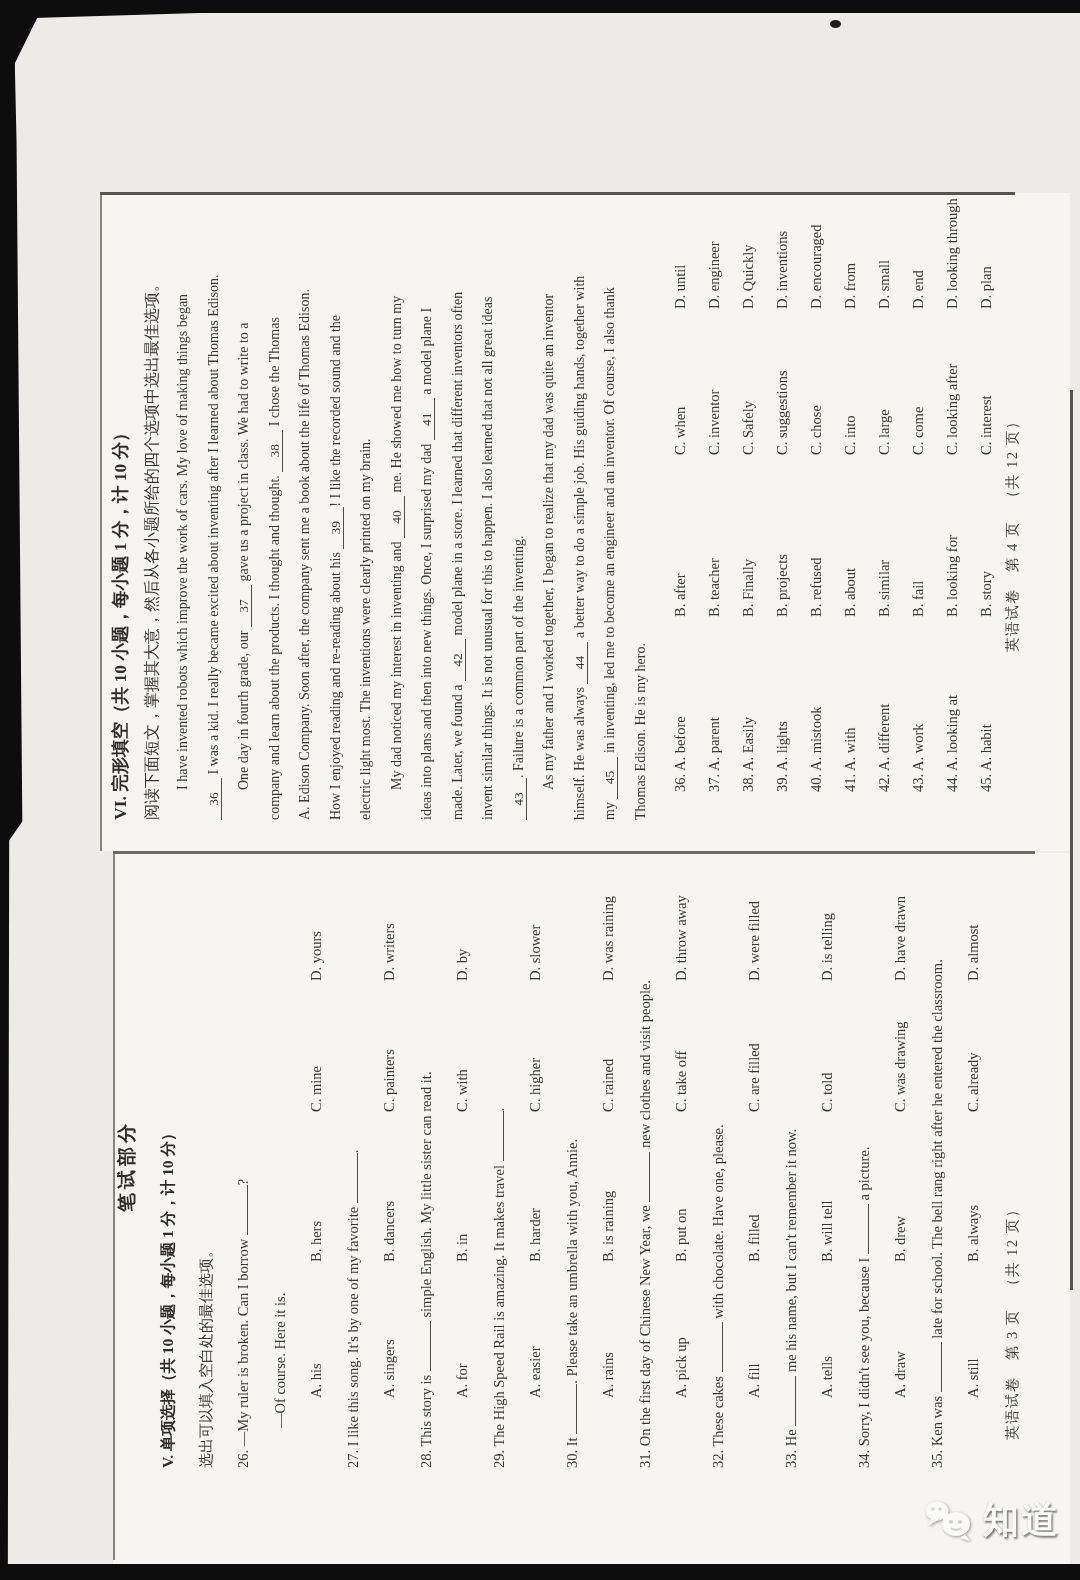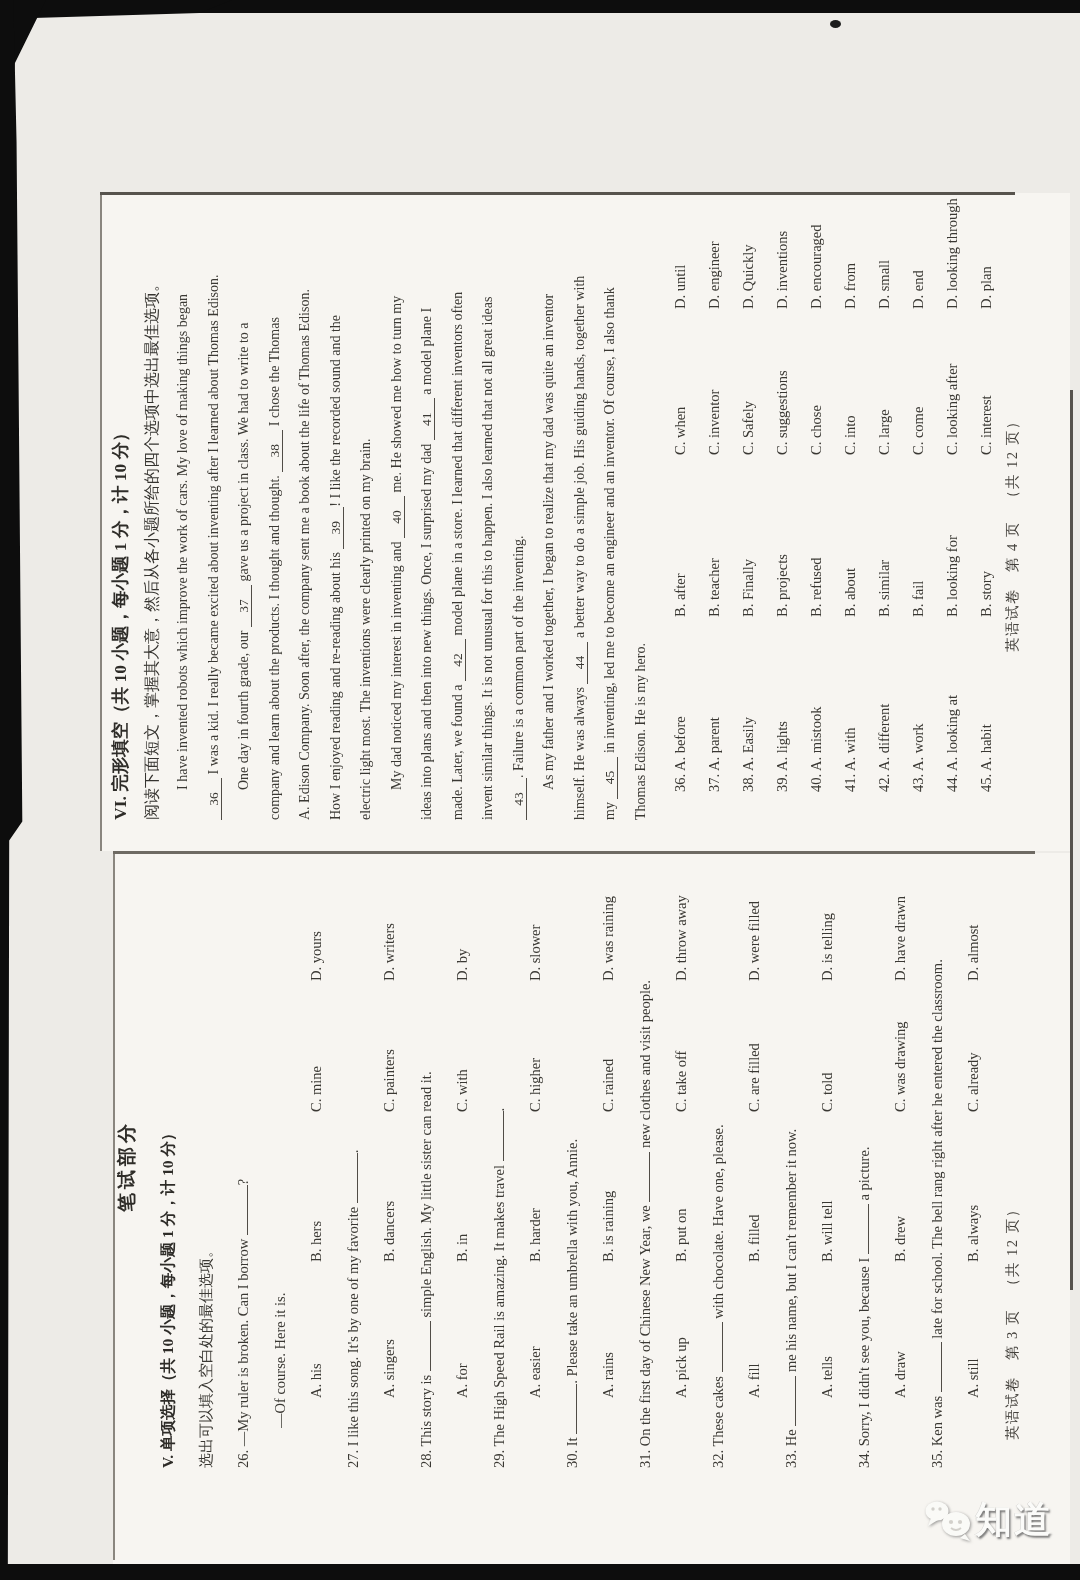--- a/index.html
+++ b/index.html
@@ -58,21 +58,21 @@
   .band-top2{left:0;top:0;width:232px;height:19px;clip-path:polygon(0 0,100% 0,86% 68%,0 100%);}
   .corner-blob{left:0;top:0;width:46px;height:122px;clip-path:polygon(0 0,100% 0,32% 52%,22% 100%,0 100%);}
   .band-left{left:0;top:0;width:23px;height:1580px;
              clip-path:polygon(0 0,58% 0,72% 9%,97% 52%,40% 53.2%,34% 100%,0 100%);}
   .band-bottom{left:0;top:1564px;width:1080px;height:16px;}
   .speck{position:absolute;background:#1d1d1d;border-radius:50%;}
   .speck1{left:830px;top:20px;width:11px;height:8px;}
 
   
   .watermark{position:absolute;left:923px;top:1490px;width:155px;height:60px;
-             display:flex;align-items:center;
+             display:flex;align-items:center;gap:7px;
              font-family:"Liberation Sans","DejaVu Sans",sans-serif;}
   .wm-icon{width:52px;height:46px;filter:drop-shadow(1.5px 1.5px 1.5px rgba(85,85,85,.6));}
   .wm-text{font-size:37px;font-weight:bold;letter-spacing:2px;color:#fbfbf9;
            text-shadow:1.5px 1.5px 2px rgba(95,95,95,.8),-0.5px -0.5px 0 rgba(140,140,140,.35);}
 </style>
 </head>
 <body>
 
 <div class="stage">
 

